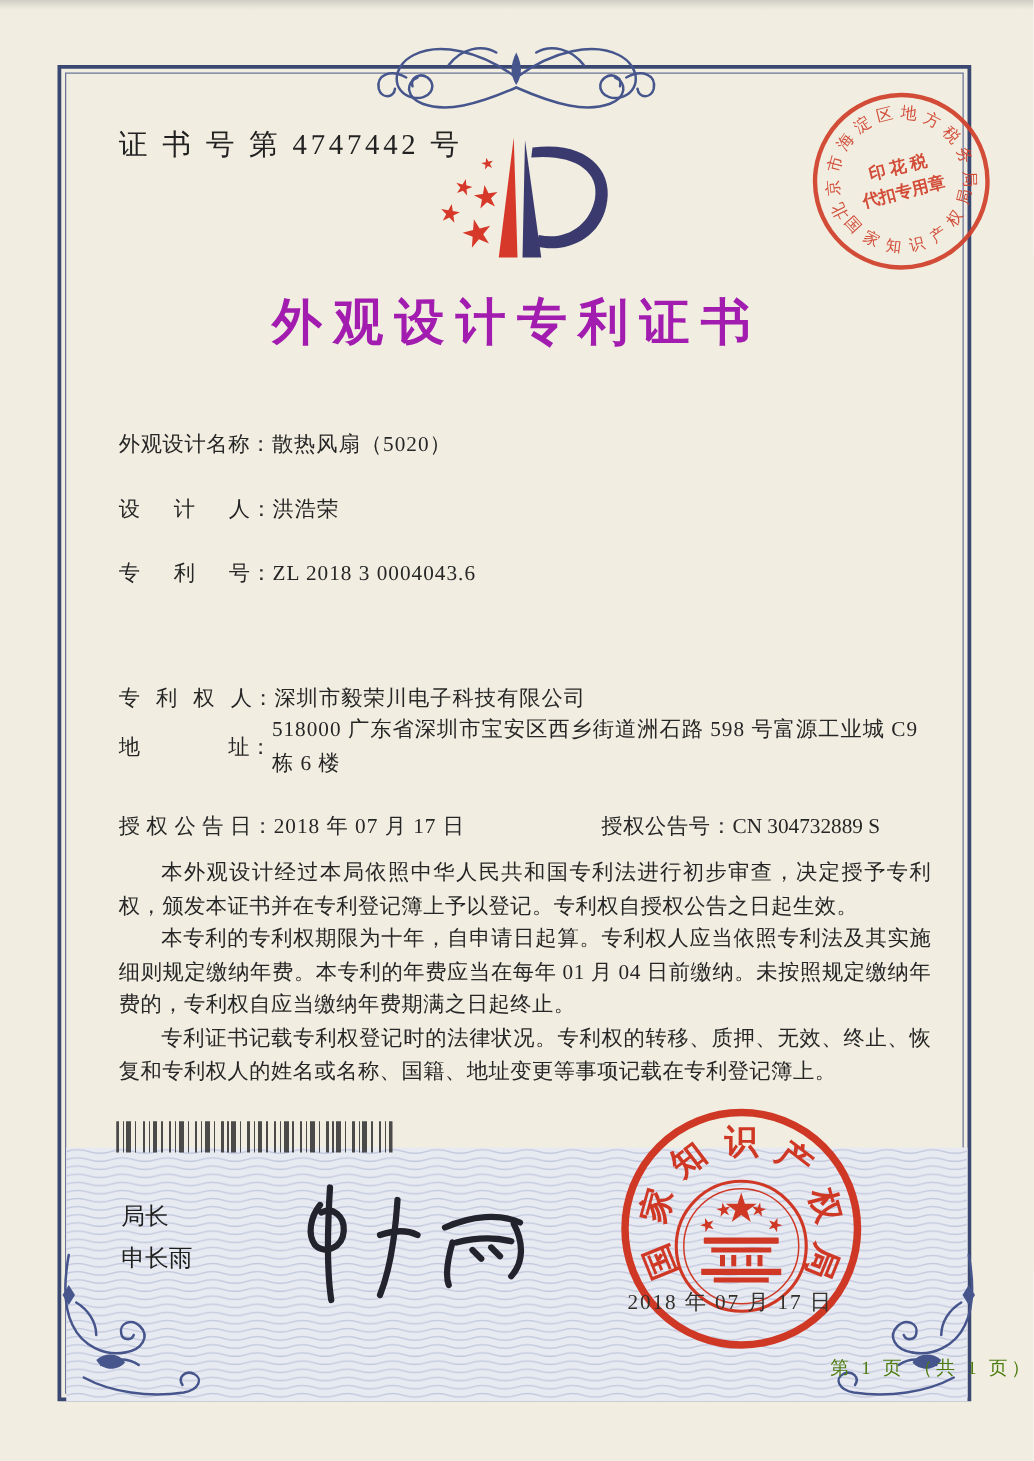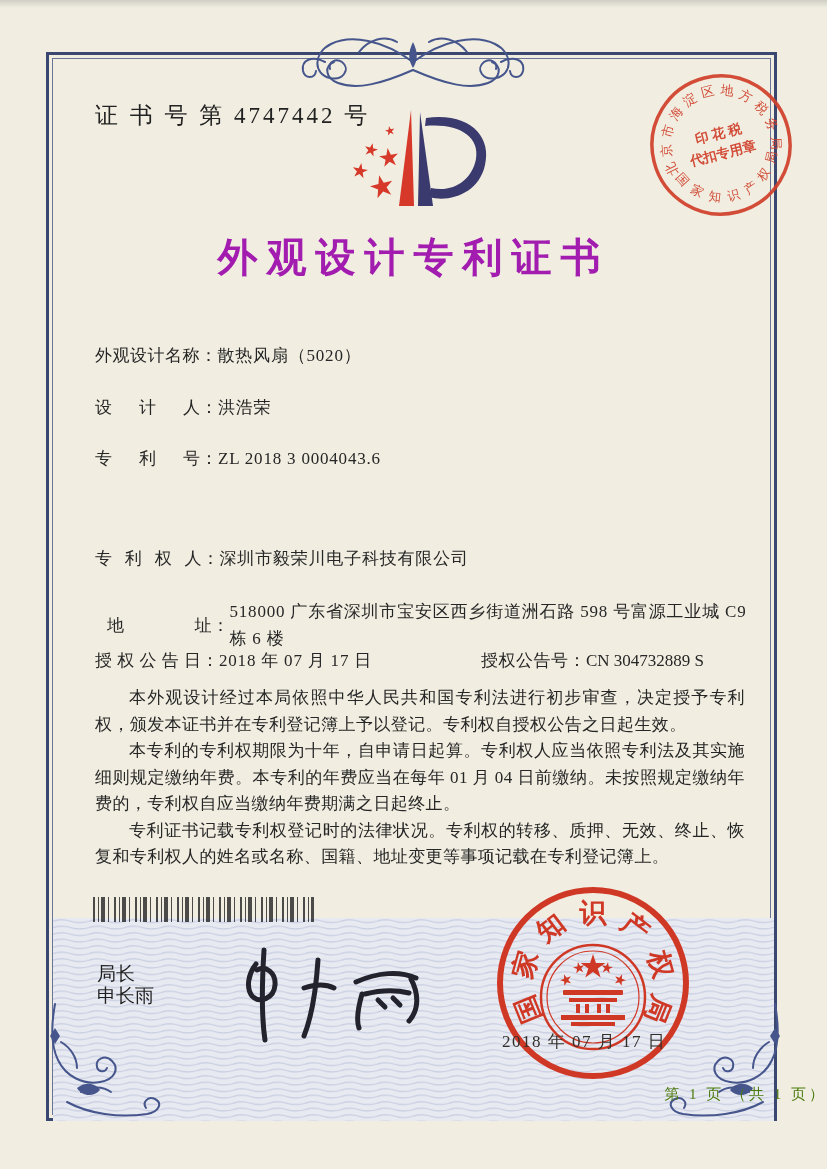--- a/index.html
+++ b/index.html
@@ -30,38 +30,38 @@
     position:absolute; left:0; right:0; top:230px; text-align:center;
     font-size:40px; font-weight:700; letter-spacing:9px; color:#a21caf; z-index:3;
   }
   .frow{
     position:absolute; left:95px; width:650px; display:flex; align-items:center;
     font-size:17px; line-height:27px; z-index:3;
   }
   .flabel{white-space:pre; letter-spacing:.5px;}
   .fvalue{flex:1; letter-spacing:.8px;}
   .r1{top:342px;} .r2{top:394px;} .r3{top:445px;} .r4{top:495px;}
-  .r5{top:545px;} .r6{top:598px;margin-left:12px;} .r7{top:647px;}
+  .r5{top:545px;} .r6{top:570px;} .r7{top:647px;}
   .grant-no{position:absolute; left:386px; top:0; white-space:nowrap; display:flex;}
   .paras{
     position:absolute; left:95px; top:685px; width:650px; z-index:3;
     font-size:17px; line-height:26.5px; text-align:justify; letter-spacing:.4px;
   }
   .paras p{margin:0; text-indent:2em;}
   .barcode{
     position:absolute; left:93px; top:897px; width:221px; height:25px; z-index:4; opacity:.85;
     background:repeating-linear-gradient(90deg,
       #2e2e2e 0 2px, transparent 2px 5px,
       #2e2e2e 5px 6px, transparent 6px 8px,
       #2e2e2e 8px 12px, transparent 12px 15px,
       #2e2e2e 15px 16px, transparent 16px 21px);
   }
   .signer{position:absolute; left:97px; top:963px; z-index:5; font-size:19px; line-height:22px; color:#1e1e1e;
     font-family:"Liberation Sans","DejaVu Sans",sans-serif;}
-  .signer div+div{}
+  .signer div+div{margin-top:12px;}
   .signature{position:absolute; left:228px; top:942px; z-index:6;}
   .main-seal{position:absolute; left:492px; top:882px; z-index:5;}
   .seal-date{position:absolute; left:502px; top:1030px; z-index:7; font-size:17px;
     letter-spacing:1.5px; color:#33302b; white-space:nowrap;}
   .footer{position:absolute; left:0; right:0; top:1085px; text-align:right; z-index:6;
     font-size:15px; letter-spacing:3px; color:#4d7c0f;}
   .tax-stamp{position:absolute; left:646px; top:70px; z-index:8; opacity:.93;}
   .logo{position:absolute; left:332px; top:98px; z-index:3;}
   .ornament{position:absolute; left:263px; top:22px; z-index:4;}
   .corner{position:absolute; z-index:4;}

